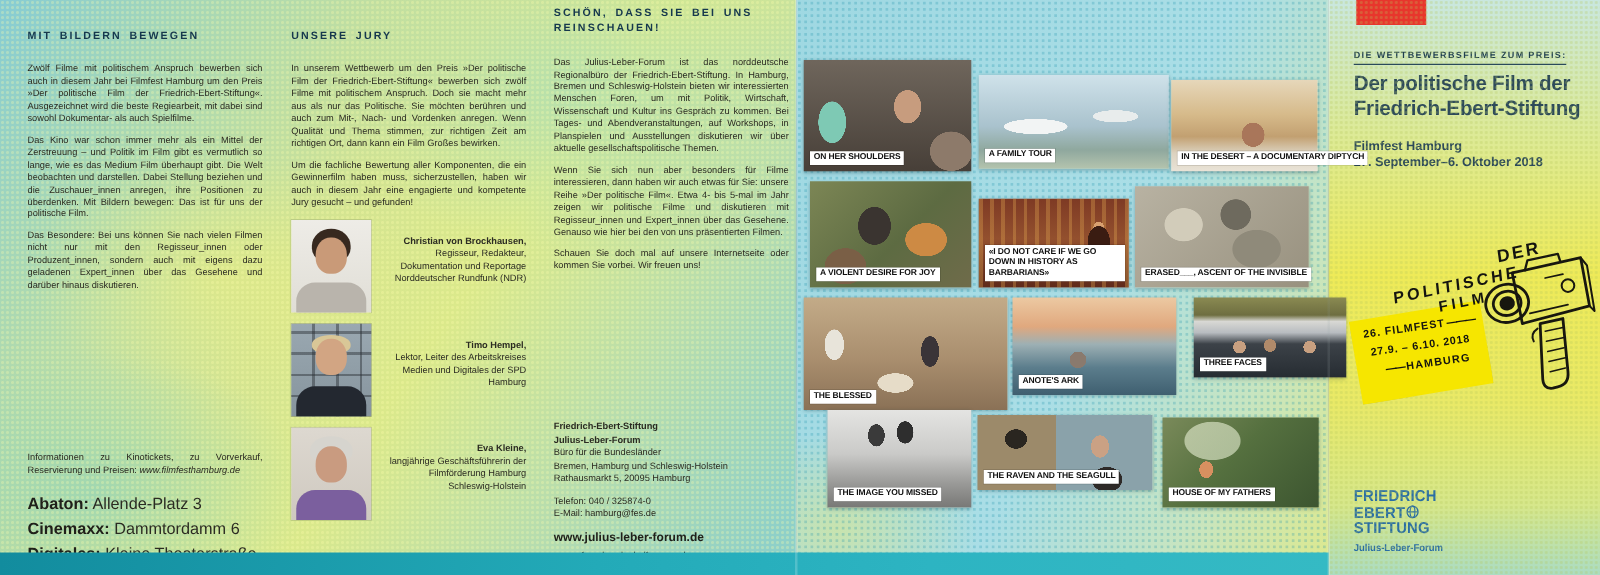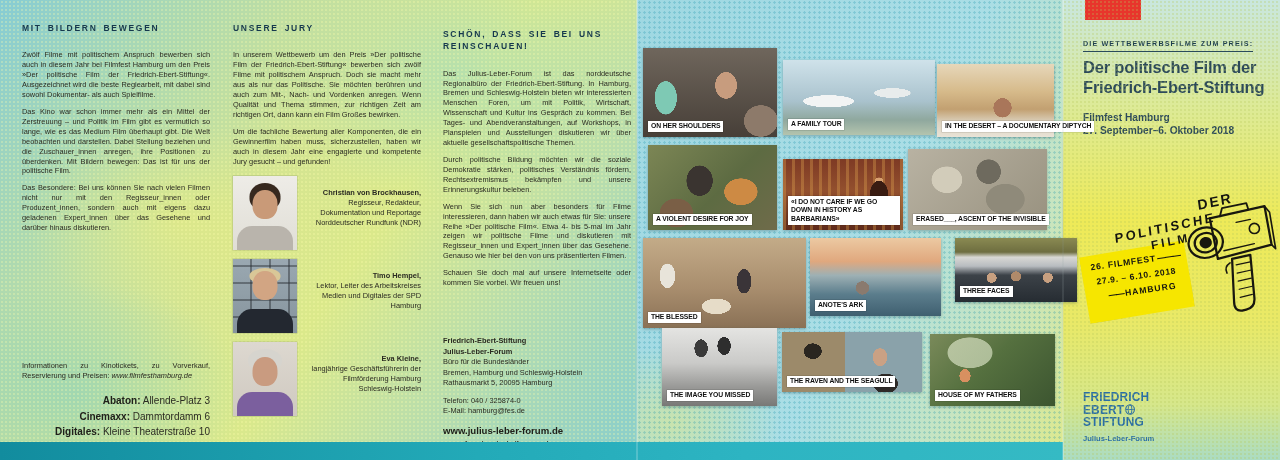--- a/index.html
+++ b/index.html
@@ -28,21 +28,21 @@
   .colhead {
     font-size:8.5px; font-weight:bold; letter-spacing:1.7px; word-spacing:2px;
     color:#16384d; margin-bottom:16px; line-height:1.45;
   }
   .para {
     font-size:7.4px; line-height:1.34; color:#2b2b22; text-align:justify;
     margin-bottom:7px;
   }
   .info-line { margin-top:0; }
   .weblink { font-style:italic; }
-  .cinema-row { font-size:10px; line-height:1.55; color:#2b2b22;text-align:right; }
+  .cinema-row { font-size:13px; line-height:1.55; color:#2b2b22; }
   .cinema-row b { color:#20201a; }
 
   .jury { margin-top:10px;text-align:right; }
   .jury-row { display:flex; gap:9px; margin-bottom:9px; }
   .photo { width:64px; height:74px; flex:none; position:relative; overflow:hidden;
            box-shadow:0 0 0 .5px rgba(60,70,60,.25); }
   .photo .hair,.photo .head,.photo .torso{ position:absolute; left:50%; transform:translateX(-50%);}
   .photo .hair { top:7px; width:31px; height:22px; border-radius:50% 50% 42% 42%; }
   .photo .head { top:12px; width:25px; height:29px; border-radius:48% 48% 44% 44%; }
   .photo .torso{ bottom:-7px; width:56px; height:31px; border-radius:15px 15px 0 0; }
@@ -254,25 +254,24 @@
               <div class="torso"></div>
             </div>
             <div class="jury-text">
               <div class="jury-name">Eva Kleine,</div>
               <div class="jury-role">langjährige Geschäftsführerin der Filmförderung Hamburg Schleswig-Holstein</div>
             </div>
           </div>
         </div>
     </div>
 
-    <div class="col" style="left:443px; top:28px;">
+    <div class="col" style="left:443px; top:4px;">
       <h2 class="colhead"><span>SCHÖN, DASS SIE BEI UNS REINSCHAUEN!</span><br></h2>
       <div>
           <p class="para">Das Julius-Leber-Forum ist das norddeutsche Regionalbüro der Friedrich-Ebert-Stiftung. In Hamburg, Bremen und Schleswig-Holstein bieten wir interessierten Menschen Foren, um mit Politik, Wirtschaft, Wissenschaft und Kultur ins Gespräch zu kommen. Bei Tages- und Abendveranstaltungen, auf Workshops, in Planspielen und Ausstellungen diskutieren wir über aktuelle gesellschaftspolitische Themen.</p>
-          <p class="para">Durch politische Bildung möchten wir die soziale Demokratie stärken, politisches Verständnis fördern, Rechtsextremismus bekämpfen und unsere Erinnerungskultur beleben.</p>
           <p class="para">Wenn Sie sich nun aber besonders für Filme interessieren, dann haben wir auch etwas für Sie: unsere Reihe »Der politische Film«. Etwa 4- bis 5-mal im Jahr zeigen wir politische Filme und diskutieren mit Regisseur_innen und Expert_innen über das Gesehene. Genauso wie hier bei den von uns präsentierten Filmen.</p>
           <p class="para">Schauen Sie doch mal auf unsere Internetseite oder kommen Sie vorbei. Wir freuen uns!</p>
         </div>
     </div>
     <div class="col contact" style="left:443px; top:336px;">
       <div class="c-bold">Friedrich-Ebert-Stiftung</div>
       <div class="c-bold">Julius-Leber-Forum</div>
       <div class="c-line">Büro für die Bundesländer</div>
       <div class="c-line">Bremen, Hamburg und Schleswig-Holstein</div>
       <div class="c-line">Rathausmarkt 5, 20095 Hamburg</div>

